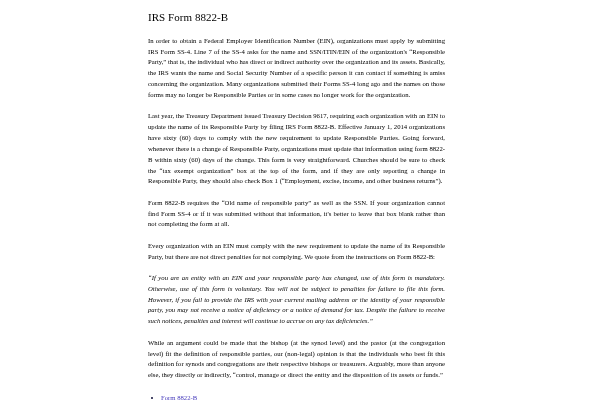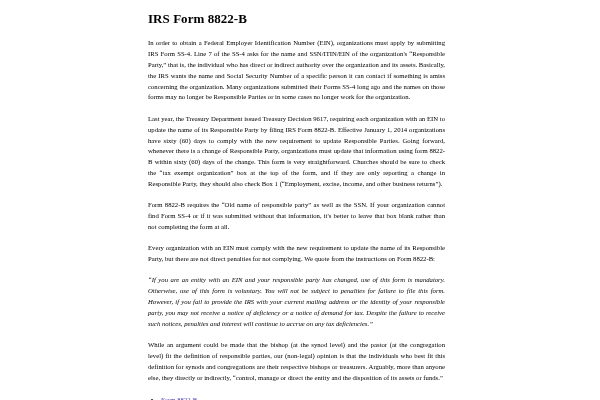--- a/index.html
+++ b/index.html
@@ -22,22 +22,22 @@
     height: 400px;
     background: #ffffff;
   }
   .content {
     position: absolute;
     left: 148px;
     top: 11px;
     width: 297px;
   }
   .doc-title {
-    font-size: 13px;
-    font-weight: bold;
+    font-size: 11px;
+    font-weight: normal;
     line-height: 1.25;
     margin: 0 0 11px 0;
     letter-spacing: 0.05px;
   }
   p.body-para {
     font-size: 6.7px;
     line-height: 1.62;
     text-align: justify;
     margin: 0 0 10.5px 0;
     -webkit-hyphens: none;

